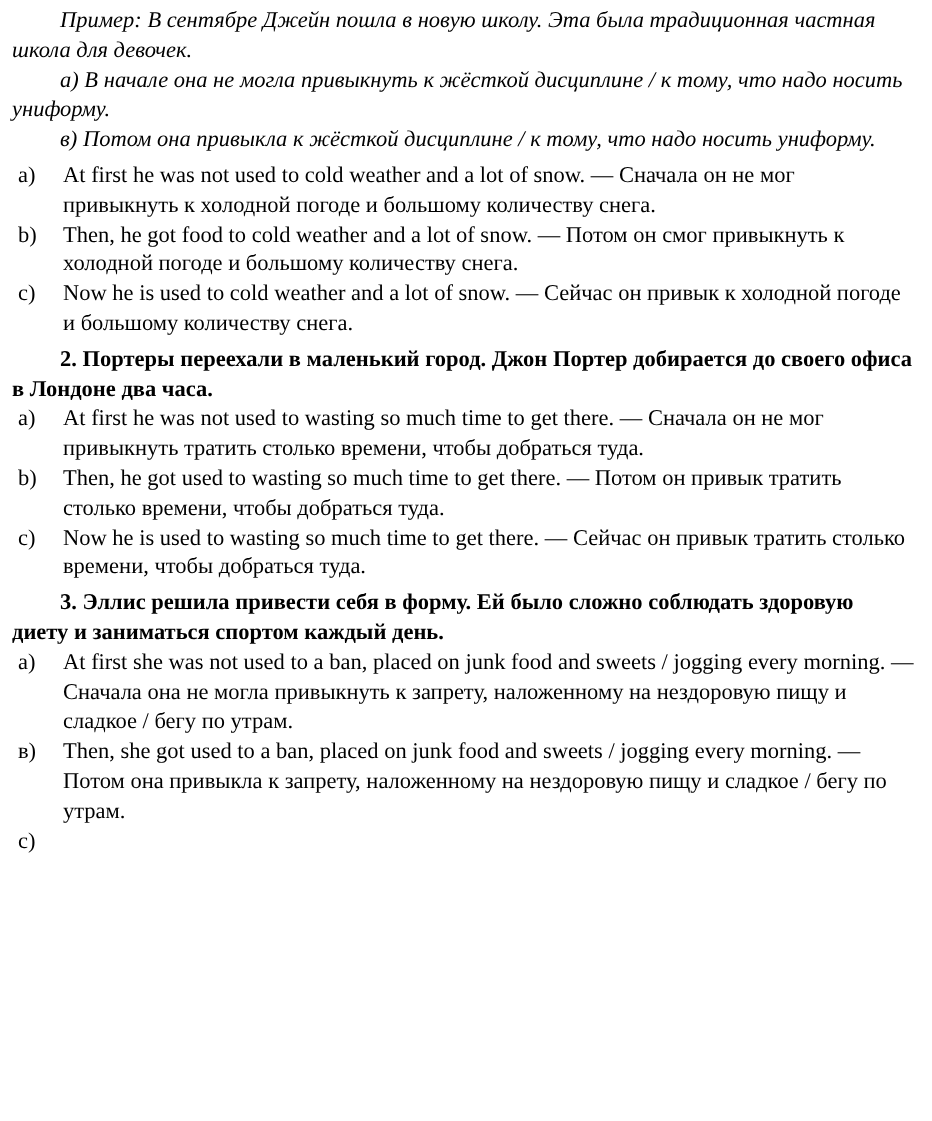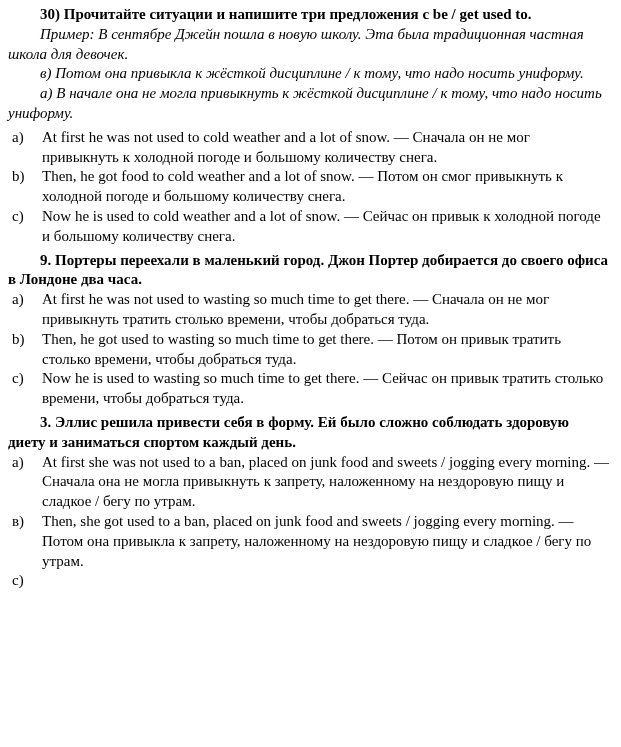--- a/index.html
+++ b/index.html
@@ -35,27 +35,26 @@
   .item .letter {
     position: absolute;
     left: 4px;
     top: 0;
   }
 </style>
 </head>
 <body>
 
 <div class="page">
-  <p class="title">30) Прочитайте ситуации и напишите три предложения с be / get used to.</p>
 
   <div class="example">
     <p>Пример: В сентябре Джейн пошла в новую школу. Эта была традиционная частная школа для девочек.</p>
     <div>
+        <p>а) В начале она не могла привыкнуть к жёсткой дисциплине / к тому, что надо носить униформу.</p>
         <p>в) Потом она привыкла к жёсткой дисциплине / к тому, что надо носить униформу.</p>
-        <p>а) В начале она не могла привыкнуть к жёсткой дисциплине / к тому, что надо носить униформу.</p>
       </div>
   </div>
 
   <div>
   <div class="section">
     <div>
   <p class="item">
     <span class="letter">a)</span>
     <span>At first he was not used to cold weather and a lot of snow. — Сначала он не мог привыкнуть к холодной погоде и большому количеству снега.</span>
   </p>
@@ -66,21 +65,21 @@
   </p>
 
   <p class="item">
     <span class="letter">c)</span>
     <span>Now he is used to cold weather and a lot of snow. — Сейчас он привык к холодной погоде и большому количеству снега.</span>
   </p>
 </div>
   </div>
 
   <div class="section">
-    <p class="section-heading">9. Портеры переехали в маленький город. Джон Портер добирается до своего офиса в Лондоне два часа.</p>
+    <p class="section-heading">2. Портеры переехали в маленький город. Джон Портер добирается до своего офиса в Лондоне два часа.</p>
     <div>
   <p class="item">
     <span class="letter">a)</span>
     <span>At first he was not used to wasting so much time to get there. — Сначала он не мог привыкнуть тратить столько времени, чтобы добраться туда.</span>
   </p>
 
   <p class="item">
     <span class="letter">b)</span>
     <span>Then, he got used to wasting so much time to get there. — Потом он привык тратить столько времени, чтобы добраться туда.</span>
   </p>

